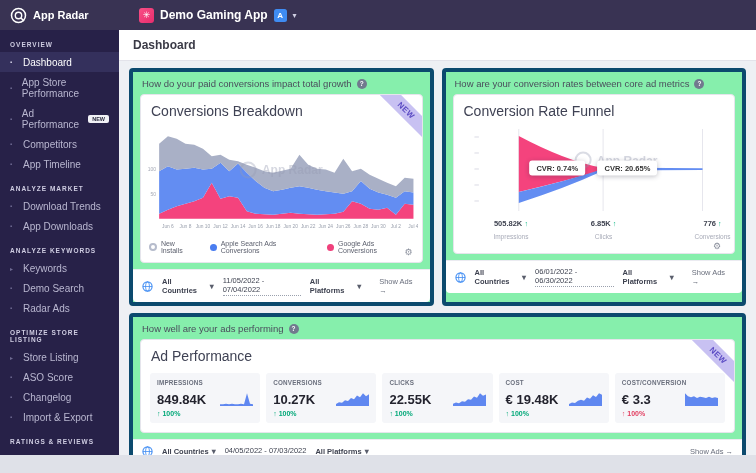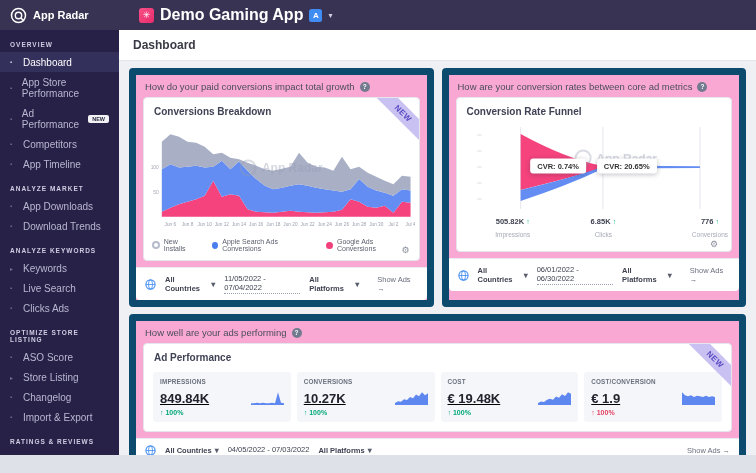--- a/index.html
+++ b/index.html
@@ -4,41 +4,41 @@
 <style>
   html,body{margin:0;padding:0;background:#dfe1e8;}
   body{width:756px;height:473px;overflow:hidden;font-family:"Liberation Sans",sans-serif;-webkit-font-smoothing:antialiased;}
   .app{width:756px;height:455px;display:flex;flex-direction:column;background:#eef0f4;}
   
   .topbar{flex:0 0 30px;background:#393353;display:flex;align-items:center;}
   .brand{display:flex;align-items:center;gap:6px;padding:0 10px;width:109px;}
   .brand-name{color:#fff;font-size:11px;font-weight:bold;}
   .app-selector{display:flex;align-items:center;gap:6px;margin-left:10px;cursor:pointer;}
   .app-icon{width:15px;height:15px;border-radius:3px;background:linear-gradient(135deg,#f94f86,#e82c6d);color:#fff;font-size:9px;display:flex;align-items:center;justify-content:center;}
-  .app-name{color:#fff;font-size:16px;font-weight:bold;}
+  .app-name{color:#fff;font-size:12px;font-weight:bold;}
   .store-badge{width:13px;height:13px;border-radius:2.5px;background:#3f8cf3;color:#fff;font-size:8px;font-weight:bold;display:flex;align-items:center;justify-content:center;}
   .caret{color:#cfcfe2;font-size:8px;}
   
   .body{flex:1;display:flex;min-height:0;}
   .sidebar{width:119px;background:#272148;overflow:hidden;flex:0 0 119px;}
   .side-section-title{font-size:6.5px;font-weight:bold;color:#cfcde2;letter-spacing:1px;padding:11px 10px 4px;}
   .side-item{display:flex;align-items:center;gap:6px;padding:4.5px 10px;color:#b9b7d0;font-size:10px;cursor:pointer;}
   .side-item .bullet{font-size:6px;color:#6e6a92;width:7px;}
   .side-item.active{background:#34305c;color:#fff;}
   .side-item.active .bullet{color:#cfcde2;}
   .side-badge{margin-left:auto;background:#f1f1f6;color:#2b2b3e;font-size:5.5px;font-weight:bold;border-radius:2px;padding:1px 4px;}
   .main{flex:1;display:flex;flex-direction:column;min-width:0;background:#eef0f4;}
   .page-head{background:#fff;border-bottom:1px solid #e3e3ea;padding:8px 14px;font-size:12px;font-weight:bold;color:#3a3a46;}
   .content{flex:1;overflow:hidden;padding:7px 10px;display:flex;flex-direction:column;gap:7px;}
   .row{display:flex;gap:8px;}
-  .panel{background:#f9a8d4;border:7px solid #0c4a6e;border-radius:4px;flex:1;min-width:0;position:relative;}
+  .panel{background:#86efac;border:4px solid #0c4a6e;border-radius:4px;flex:1;min-width:0;position:relative;}
   .q-row{display:flex;align-items:center;gap:5px;padding:6px 9px 5px;font-size:9.5px;color:#4a4d5c;}
   .q-icon{width:10px;height:10px;border-radius:50%;background:#717a8e;color:#fff;font-size:6.5px;font-weight:bold;display:inline-flex;align-items:center;justify-content:center;flex:0 0 10px;cursor:pointer;}
   .card{background:#fff;border:1px solid #e5e5ec;border-radius:4px;margin:0 7px;position:relative;overflow:hidden;}
-  .card-title{font-size:10px;font-weight:bold;color:#3f4254;padding:8px 10px 2px;}
+  .card-title{font-size:14px;font-weight:normal;color:#3f4254;padding:8px 10px 2px;}
   .filter-bar{display:flex;align-items:center;gap:9px;padding:6px 9px;background:#fff;border-top:1px solid #ebebf1;margin-top:6px;border-radius:0 0 4px 4px;font-size:7.5px;color:#3e4250;}
   .filter-dd{font-weight:bold;cursor:pointer;display:flex;align-items:center;gap:3px;}
   .filter-dd .caret{color:#5a5e6c;}
   .date-range{border-bottom:1px dotted #9aa0ad;cursor:pointer;padding-bottom:1px;}
   .spacer{flex:1;}
   .show-ads{color:#6a6f7d;cursor:pointer;}
   .globe{display:inline-flex;}
   
   .ribbon{position:absolute;top:0;right:0;width:46px;height:46px;overflow:hidden;border-top-right-radius:4px;pointer-events:none;}
   .ribbon span{position:absolute;display:block;width:70px;padding:3px 0;background:#c8c1f2;color:#5b4bc4;font-size:8px;font-weight:bold;text-align:center;transform:rotate(45deg);right:-19px;top:8px;letter-spacing:.5px;}
@@ -61,21 +61,21 @@
   .pill2{left:62%;top:48%;}
   .stage-row{position:relative;height:34px;margin:0 4px;}
   .stage{position:absolute;transform:translateX(-50%);text-align:center;}
   .stage-value{font-size:7.5px;font-weight:bold;color:#3e4250;white-space:nowrap;}
   .up{color:#00b37e;font-size:7px;}
   .stage-label{font-size:6.5px;color:#a8abb8;margin-top:5px;}
   
   .metrics{display:flex;gap:6px;padding:7px 9px 9px;}
   .metric-card{flex:1;background:#f5f6f9;border-radius:3px;padding:6px 7px;min-width:0;overflow:hidden;}
   .metric-label{font-size:6.3px;font-weight:bold;color:#6a6f7d;letter-spacing:.2px;white-space:nowrap;}
-  .metric-mid{display:flex;align-items:flex-end;justify-content:space-between;margin-top:3px;gap:3px;text-decoration:underline;}
+  .metric-mid{display:flex;align-items:flex-end;justify-content:space-between;margin-top:3px;gap:3px;}
   .metric-value{font-size:13px;font-weight:bold;color:#23232e;white-space:nowrap;}
   .spark{width:33px;height:18px;flex:0 0 33px;}
   .metric-change{font-size:7px;font-weight:bold;margin-top:3px;}
   .metric-change.green{color:#00a878;}
   .metric-change.red{color:#e23e60;}
   
   .aso-card{display:flex;padding:7px 10px 8px;gap:10px;}
 </style>
 </head>
 <body>
@@ -121,49 +121,49 @@
           <span>Competitors</span>
         </div>
       <div class="side-item">
           <span class="bullet">▪</span>
           <span>App Timeline</span>
         </div>
 
       <div class="side-section-title">ANALYZE MARKET</div>
       <div class="side-item">
           <span class="bullet">▪</span>
+          <span>Download Trends</span>
+        </div>
+      <div class="side-item">
+          <span class="bullet">▪</span>
           <span>App Downloads</span>
-        </div>
-      <div class="side-item">
-          <span class="bullet">▪</span>
-          <span>Download Trends</span>
         </div>
 
       <div class="side-section-title">ANALYZE KEYWORDS</div>
       <div class="side-item">
           <span class="bullet">▸</span>
           <span>Keywords</span>
         </div>
       <div class="side-item">
           <span class="bullet">▪</span>
-          <span>Live Search</span>
-        </div>
-      <div class="side-item">
-          <span class="bullet">▪</span>
-          <span>Clicks Ads</span>
+          <span>Demo Search</span>
+        </div>
+      <div class="side-item">
+          <span class="bullet">▪</span>
+          <span>Radar Ads</span>
         </div>
 
       <div class="side-section-title">OPTIMIZE STORE LISTING</div>
-      <div class="side-item">
-          <span class="bullet">▪</span>
-          <span>ASO Score</span>
-        </div>
       <div class="side-item">
           <span class="bullet">▸</span>
           <span>Store Listing</span>
+        </div>
+      <div class="side-item">
+          <span class="bullet">▪</span>
+          <span>ASO Score</span>
         </div>
       <div class="side-item">
           <span class="bullet">▪</span>
           <span>Changelog</span>
         </div>
       <div class="side-item">
           <span class="bullet">▪</span>
           <span>Import &amp; Export</span>
         </div>
 
@@ -346,33 +346,43 @@
                 <div class="metric-label">CONVERSIONS</div>
                 <div class="metric-mid">
                     <span class="metric-value">10.27K</span>
                     <svg class="spark" viewBox="0 0 44 20" preserveAspectRatio="none">
                       <path d="M0,19L0.0,16.7L4.0,14.7L8.0,15.3L12.0,12.6L16.0,13.3L20.0,10.0L24.0,11.3L28.0,7.3L32.0,9.3L36.0,4.6L40.0,8.0L44.0,5.9L44,19Z" fill="#5f87f0"></path>
                     </svg>
                   </div>
                 <div class="metric-change green"><span>↑</span> <span>100%</span></div>
               </div>
               <div class="metric-card">
+                <div class="metric-label">CLICKS</div>
+                <div class="metric-mid">
+                    <span class="metric-value">22.55K</span>
+                    <svg class="spark" viewBox="0 0 44 20" preserveAspectRatio="none">
+                      <path d="M0,19L0.0,16.5L4.0,15.0L8.0,15.8L12.0,13.5L16.0,14.3L20.0,11.3L24.0,12.0L28.0,8.3L32.0,9.8L36.0,4.6L40.0,7.6L44.0,6.1L44,19Z" fill="#5f87f0"></path>
+                    </svg>
+                  </div>
+                <div class="metric-change green"><span>↑</span> <span>100%</span></div>
+              </div>
+              <div class="metric-card">
                 <div class="metric-label">COST</div>
                 <div class="metric-mid">
                     <span class="metric-value">€ 19.48K</span>
                     <svg class="spark" viewBox="0 0 44 20" preserveAspectRatio="none">
                       <path d="M0,19L0.0,16.8L4.0,15.0L8.0,15.6L12.0,13.1L16.0,11.9L20.0,13.1L24.0,9.5L28.0,10.7L32.0,7.0L36.0,8.9L40.0,4.6L44.0,6.4L44,19Z" fill="#5f87f0"></path>
                     </svg>
                   </div>
                 <div class="metric-change green"><span>↑</span> <span>100%</span></div>
               </div>
               <div class="metric-card">
                 <div class="metric-label">COST/CONVERSION</div>
                 <div class="metric-mid">
-                    <span class="metric-value">€ 1.9</span>
+                    <span class="metric-value">€ 3.3</span>
                     <svg class="spark" viewBox="0 0 44 20" preserveAspectRatio="none">
                       <path d="M0,19L0.0,4.6L4.0,8.0L8.0,9.3L12.0,8.0L16.0,10.0L20.0,8.6L24.0,9.3L28.0,10.0L32.0,8.6L36.0,10.0L40.0,9.3L44.0,10.0L44,19Z" fill="#5f87f0"></path>
                     </svg>
                   </div>
                 <div class="metric-change red"><span>↑</span> <span>100%</span></div>
               </div>
             </div>
           </div>
           <div class="filter-bar">
             <span class="globe">

